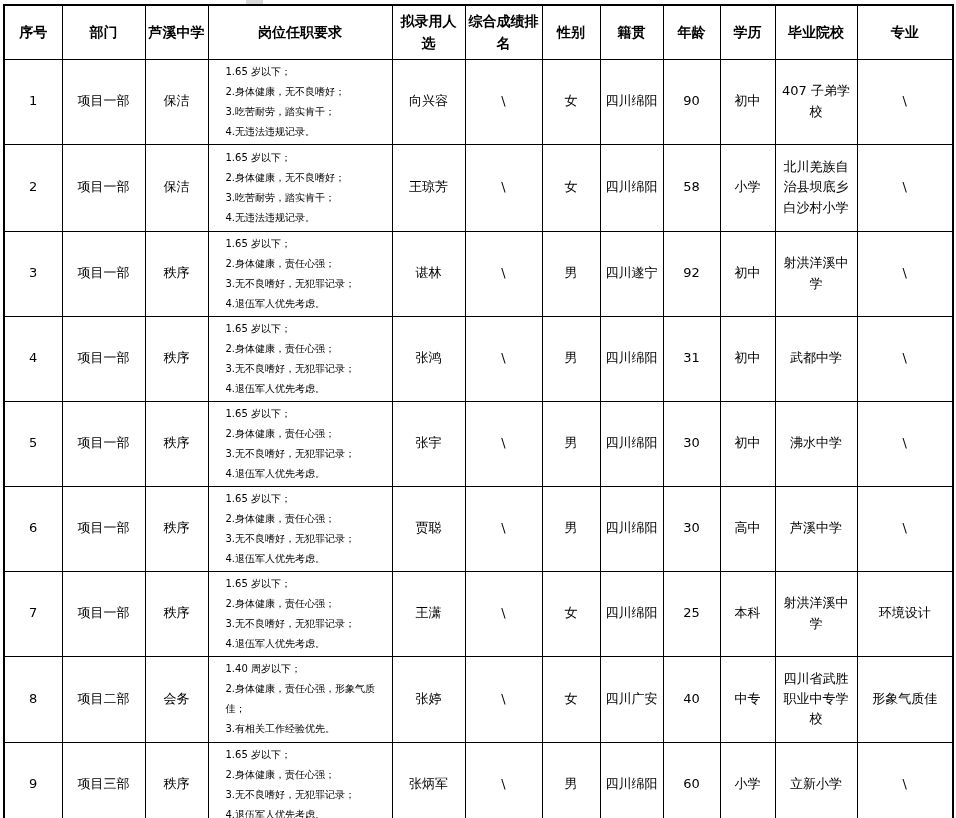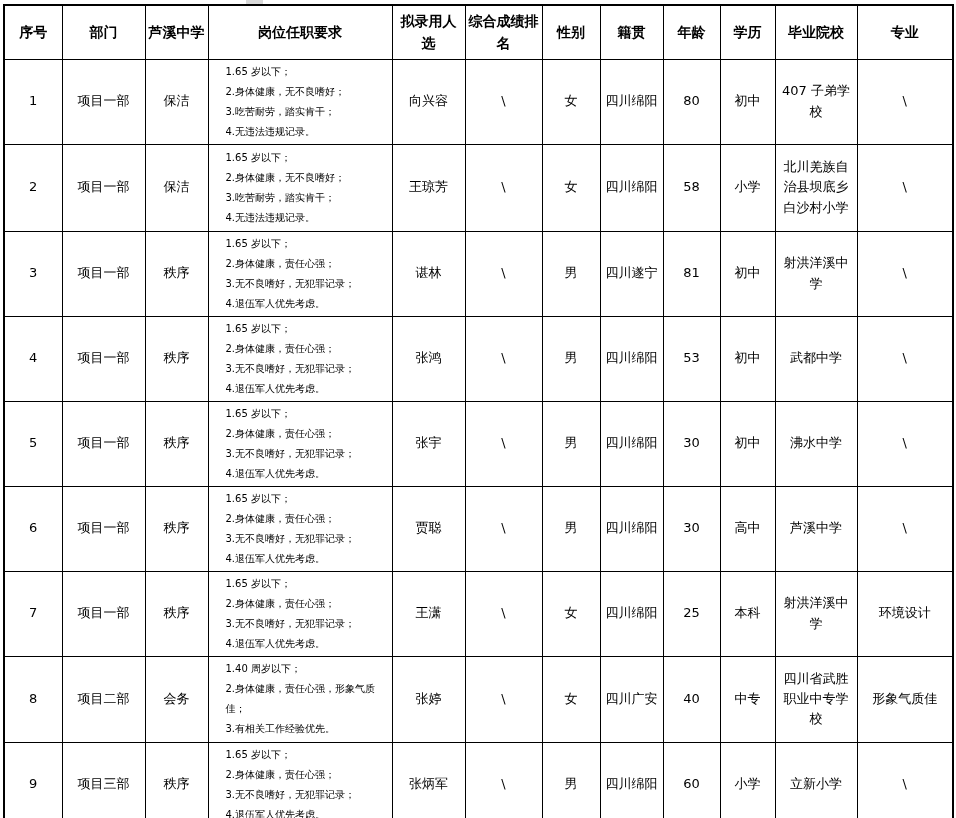--- a/index.html
+++ b/index.html
@@ -103,21 +103,21 @@
           <td class="req-cell">
             <div class="req-line">1.65 岁以下；</div>
             <div class="req-line">2.身体健康，无不良嗜好；</div>
             <div class="req-line">3.吃苦耐劳，踏实肯干；</div>
             <div class="req-line">4.无违法违规记录。</div>
           </td>
           <td>向兴容</td>
           <td>\</td>
           <td>女</td>
           <td>四川绵阳</td>
-          <td>80</td>
+          <td>90</td>
           <td>初中</td>
           <td>407 子弟学校</td>
           <td>\</td>
         </tr>
         <tr style="height: 87px;">
           <td>2</td>
           <td>项目一部</td>
           <td>保洁</td>
           <td class="req-cell">
             <div class="req-line">1.65 岁以下；</div>
@@ -141,40 +141,40 @@
           <td class="req-cell">
             <div class="req-line">1.65 岁以下；</div>
             <div class="req-line">2.身体健康，责任心强；</div>
             <div class="req-line">3.无不良嗜好，无犯罪记录；</div>
             <div class="req-line">4.退伍军人优先考虑。</div>
           </td>
           <td>谌林</td>
           <td>\</td>
           <td>男</td>
           <td>四川遂宁</td>
-          <td>81</td>
+          <td>92</td>
           <td>初中</td>
           <td>射洪洋溪中学</td>
           <td>\</td>
         </tr>
         <tr style="height: 85px;">
           <td>4</td>
           <td>项目一部</td>
           <td>秩序</td>
           <td class="req-cell">
             <div class="req-line">1.65 岁以下；</div>
             <div class="req-line">2.身体健康，责任心强；</div>
             <div class="req-line">3.无不良嗜好，无犯罪记录；</div>
             <div class="req-line">4.退伍军人优先考虑。</div>
           </td>
           <td>张鸿</td>
           <td>\</td>
           <td>男</td>
           <td>四川绵阳</td>
-          <td>53</td>
+          <td>31</td>
           <td>初中</td>
           <td>武都中学</td>
           <td>\</td>
         </tr>
         <tr style="height: 85px;">
           <td>5</td>
           <td>项目一部</td>
           <td>秩序</td>
           <td class="req-cell">
             <div class="req-line">1.65 岁以下；</div>

